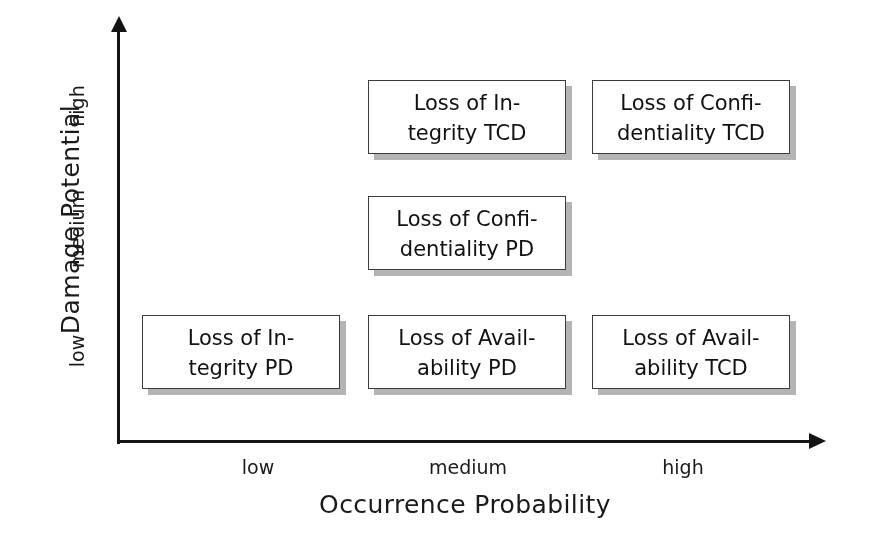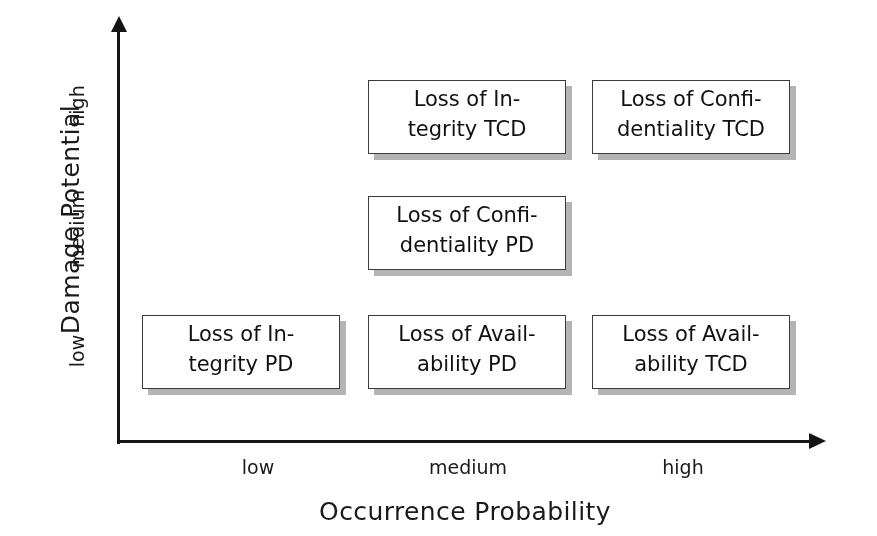--- a/index.html
+++ b/index.html
@@ -71,21 +71,20 @@
   #x-axis-title {
     position: absolute;
     left: 200px;
     top: 490px;
     width: 530px;
     text-align: center;
     font-size: 25px;
     color: #1a1a1a;
     letter-spacing: 0.4px;
     white-space: nowrap;
-    margin-top: 7px;
   }
 
   
   .y-tick {
     position: absolute;
     font-size: 19px;
     color: #1a1a1a;
     transform: rotate(-90deg);
     white-space: nowrap;
     text-align: center;
@@ -102,21 +101,21 @@
   }
 
   
   .matrix-box {
     position: absolute;
     box-sizing: border-box;
     background: #ffffff;
     border: 1.6px solid #3b3b3b;
     box-shadow: 6px 6px 0 0 #b4b4b4;
     display: flex;
-    align-items: flex-start;
+    align-items: flex-end;
     justify-content: center;
     text-align: center;
     font-size: 21px;
     line-height: 1.42;
     color: #111111;
     padding: 4px 0;
   }
   .matrix-box .box-text {
     display: block;
     white-space: pre-line;

